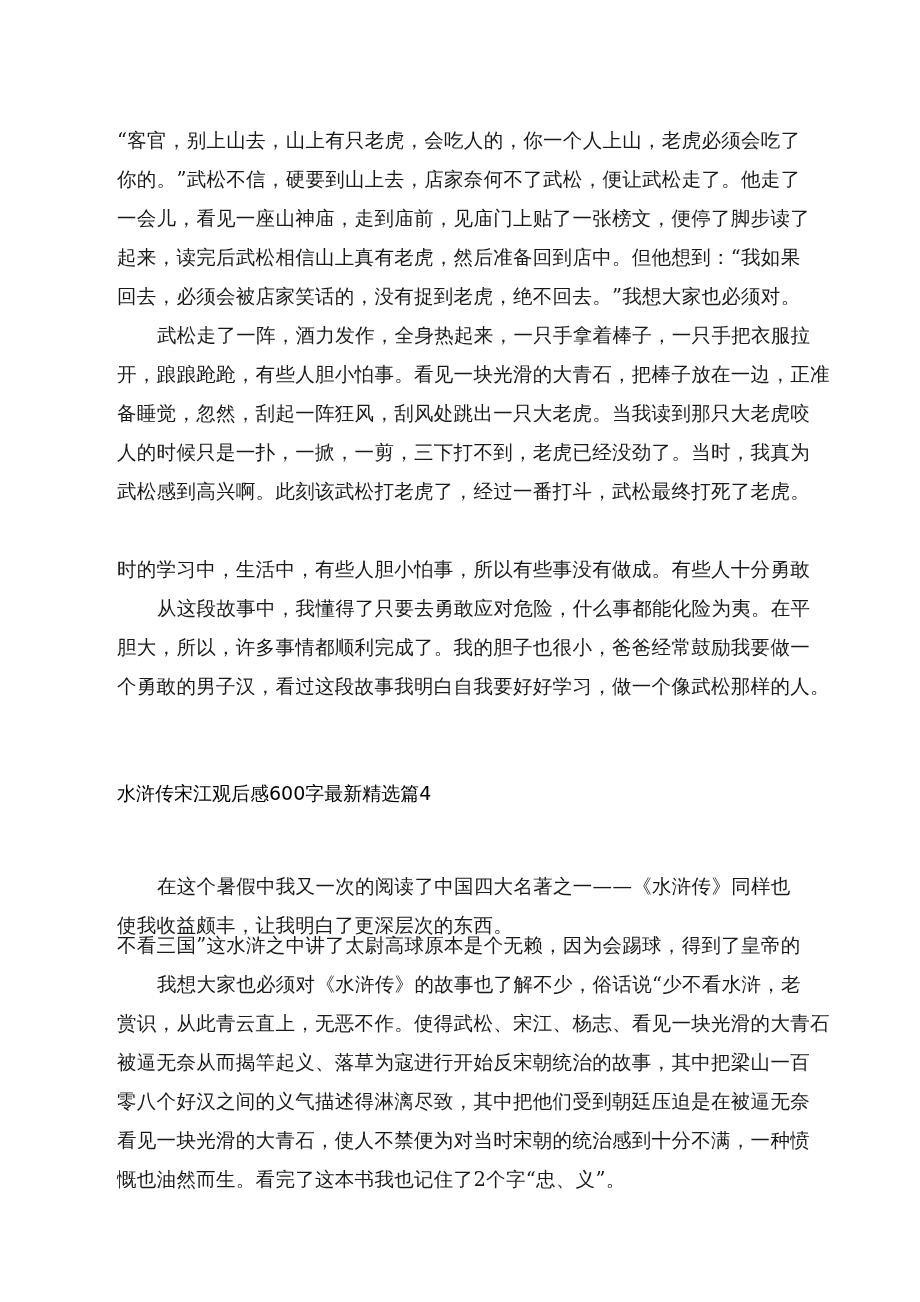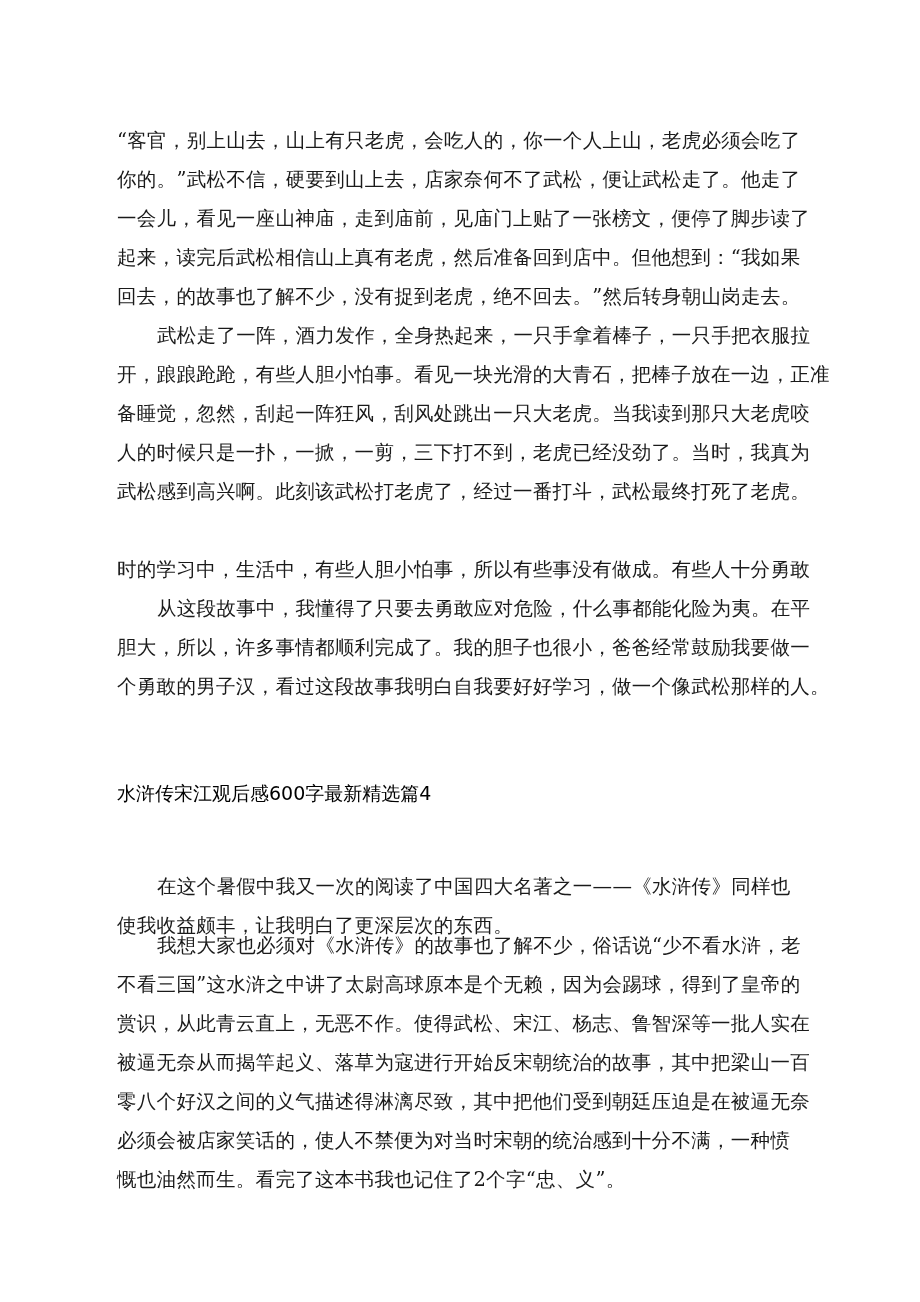--- a/index.html
+++ b/index.html
@@ -17,21 +17,21 @@
 </head>
 <body>
 
 <div class="page">
 
   <div class="para" style="top:121px">
     <span class="line">“客官，别上山去，山上有只老虎，会吃人的，你一个人上山，老虎必须会吃了</span>
     <span class="line">你的。”武松不信，硬要到山上去，店家奈何不了武松，便让武松走了。他走了</span>
     <span class="line">一会儿，看见一座山神庙，走到庙前，见庙门上贴了一张榜文，便停了脚步读了</span>
     <span class="line">起来，读完后武松相信山上真有老虎，然后准备回到店中。但他想到：“我如果</span>
-    <span class="line">回去，的故事也了解不少，没有捉到老虎，绝不回去。”然后转身朝山岗走去。</span>
+    <span class="line">回去，必须会被店家笑话的，没有捉到老虎，绝不回去。”我想大家也必须对。</span>
   </div>
 
   <div class="para" style="top:316px">
     <span class="line indent">武松走了一阵，酒力发作，全身热起来，一只手拿着棒子，一只手把衣服拉</span>
     <span class="line">开，踉踉跄跄，有些人胆小怕事。看见一块光滑的大青石，把棒子放在一边，正准</span>
     <span class="line">备睡觉，忽然，刮起一阵狂风，刮风处跳出一只大老虎。当我读到那只大老虎咬</span>
     <span class="line">人的时候只是一扑，一掀，一剪，三下打不到，老虎已经没劲了。当时，我真为</span>
     <span class="line">武松感到高兴啊。此刻该武松打老虎了，经过一番打斗，武松最终打死了老虎。</span>
   </div>
 
@@ -43,22 +43,22 @@
   </div>
 
   <div class="heading">水浒传宋江观后感600字最新精选篇4</div>
 
   <div class="para" style="top:867px">
     <span class="line indent">在这个暑假中我又一次的阅读了中国四大名著之一——《水浒传》同样也</span>
     <span class="line last">使我收益颇丰，让我明白了更深层次的东西。</span>
   </div>
 
   <div class="para" style="top:926px">
+    <span class="line">不看三国”这水浒之中讲了太尉高球原本是个无赖，因为会踢球，得到了皇帝的</span>
     <span class="line indent">我想大家也必须对《水浒传》的故事也了解不少，俗话说“少不看水浒，老</span>
-    <span class="line">不看三国”这水浒之中讲了太尉高球原本是个无赖，因为会踢球，得到了皇帝的</span>
-    <span class="line">赏识，从此青云直上，无恶不作。使得武松、宋江、杨志、鲁智深等一批人实在</span>
+    <span class="line">赏识，从此青云直上，无恶不作。使得武松、宋江、杨志、看见一块光滑的大青石</span>
     <span class="line">被逼无奈从而揭竿起义、落草为寇进行开始反宋朝统治的故事，其中把梁山一百</span>
     <span class="line">零八个好汉之间的义气描述得淋漓尽致，其中把他们受到朝廷压迫是在被逼无奈</span>
-    <span class="line">必须会被店家笑话的，使人不禁便为对当时宋朝的统治感到十分不满，一种愤</span>
+    <span class="line">看见一块光滑的大青石，使人不禁便为对当时宋朝的统治感到十分不满，一种愤</span>
     <span class="line last">慨也油然而生。看完了这本书我也记住了2个字“忠、义”。</span>
   </div>
 
 </div>
 
 </body></html>

